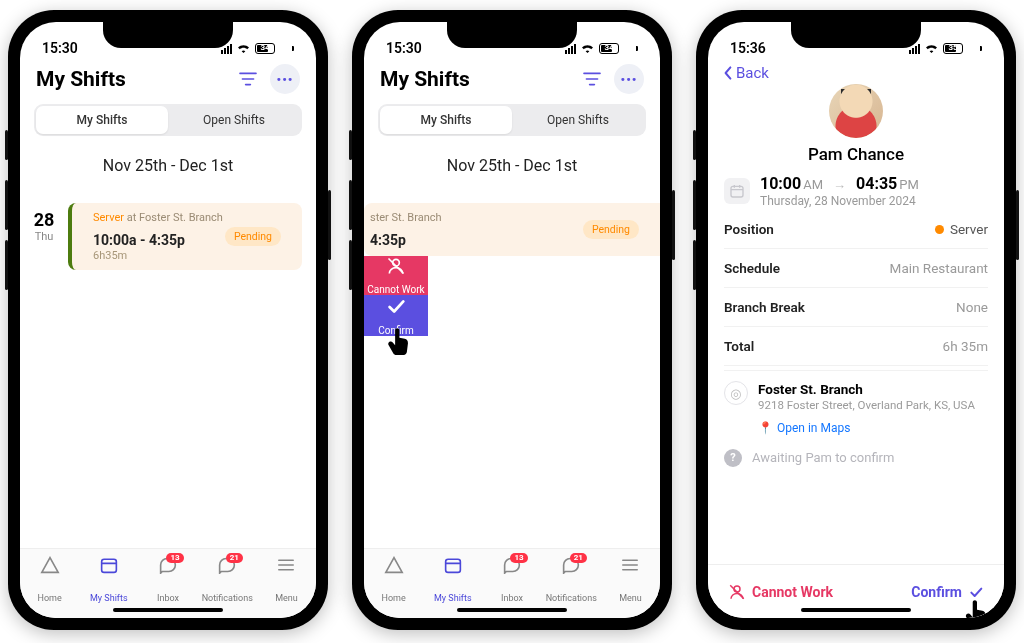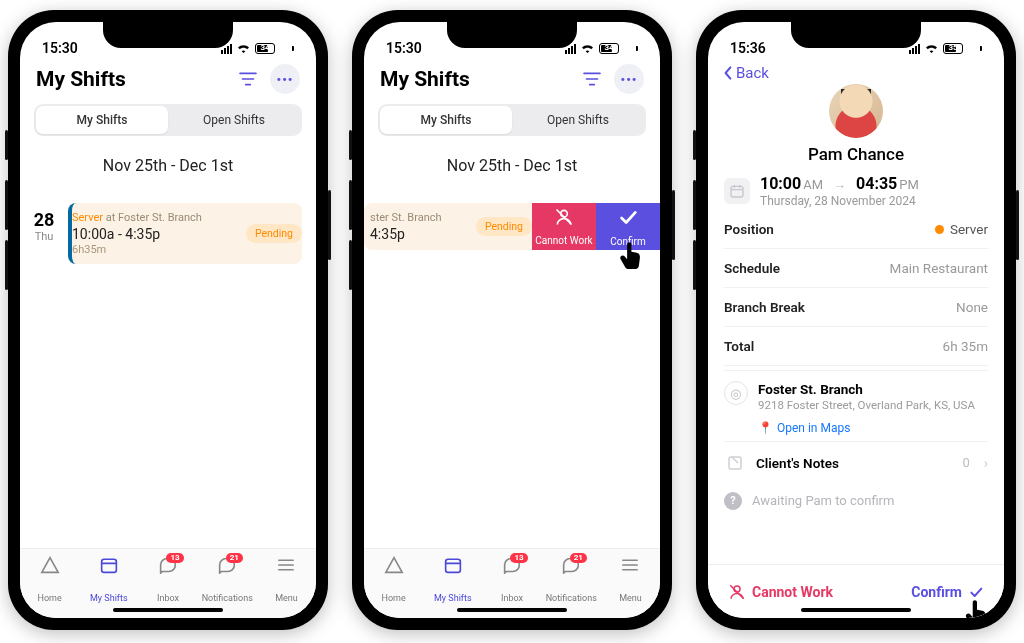--- a/index.html
+++ b/index.html
@@ -46,36 +46,36 @@
   .seg-item { flex:1; text-align:center; font-size:12px; padding:7px 0; border-radius:7px; color:#333; }
   .seg-item.active { background:#fff; box-shadow: 0 1px 2px rgba(0,0,0,0.08); font-weight:500; }
 
   .date-range { text-align:center; font-size:16px; padding:14px 0 28px; color:#222; }
 
   .shift-row { display:flex; align-items:stretch; }
   .day-col { width:48px; text-align:center; padding-top:6px; }
   .day-num { font-size:18px; font-weight:700; }
   .day-name { font-size:11px; color:#888; }
   .shift-card {
-    flex:1; margin-right:14px; background:#fdf2e6; border-radius:8px; padding:8px 0;
-    display:flex; border-left:4px solid #0369a1; position:relative;
+    flex:1; margin-right:14px; background:#fdf2e6; border-radius:8px; padding:8px 21px;
+    display:flex; border-left:4px solid #4d7c0f; position:relative;
   }
   .shift-main { flex:1; }
   .role { font-size:11px; }
   .role .r1 { color:#ff8a00; }
   .role .r2 { color:#9a8b74; }
-  .time-range { font-size:14px; font-weight:400; color:#222; margin-top:2px; }
+  .time-range { font-size:14px; font-weight:700; color:#222; margin-top:8px; }
   .dur { font-size:11px; color:#a79678; margin-top:1px; }
   .pending-badge {
     font-size:10.5px; color:#ff8a00; background:#ffe7c6; border-radius:11px; padding:3px 9px;
     align-self:center;
   }
 
   
-  .swipe-wrap { display:flex; align-items:stretch; margin-right:0; }
+  .swipe-wrap { display:flex; align-items:stretch; margin-right:0;flex-direction:column; }
   .shift-card.short { margin-right:0; border-radius:8px 0 0 8px; border-left-width:0; padding-left:6px; flex:1; overflow:hidden;}
   .action-btn {
     width:64px; display:flex; flex-direction:column; align-items:center; justify-content:center;
     color:#fff; font-size:10px; gap:4px; position:relative;
   }
   .cannot { background:#e63864; }
   .confirm { background:#5b4fe0; }
   .act-icon { font-size:18px; }
   .tap-cursor {
     position:absolute; width:24px; height:28px; bottom:-18px; left:50%; transform:translateX(-40%);
@@ -485,31 +485,20 @@
         <div style="flex:1">
           <div class="loc-title">Foster St. Branch</div>
           <div class="loc-addr">9218 Foster Street, Overland Park, KS, USA</div>
           <div class="open-maps">
             <span class="mpin">📍</span>
             <span>Open in Maps</span>
           </div>
         </div>
       </div>
 
-      <div class="notes-row">
-        <span class="note-icon">
-          <svg width="18" height="18" viewBox="0 0 24 24" fill="none" stroke="#cfcfd5" stroke-width="2">
-              <rect x="4" y="4" width="16" height="16" rx="2"></rect>
-              <path d="M8 4l8 8"></path>
-            </svg>
-        </span>
-        <span class="lbl">Client's Notes</span>
-        <span class="cnt">0</span>
-        <span class="chev">›</span>
-      </div>
 
       <div class="await-row">
         <span class="q-icon">?</span>
         <span>Awaiting Pam to confirm</span>
       </div>
     </div>
 
     <div class="action-bar">
       <div class="ab-left">
         <svg width="18" height="18" viewBox="0 0 24 24" fill="none" stroke="#e63864" stroke-width="2">

